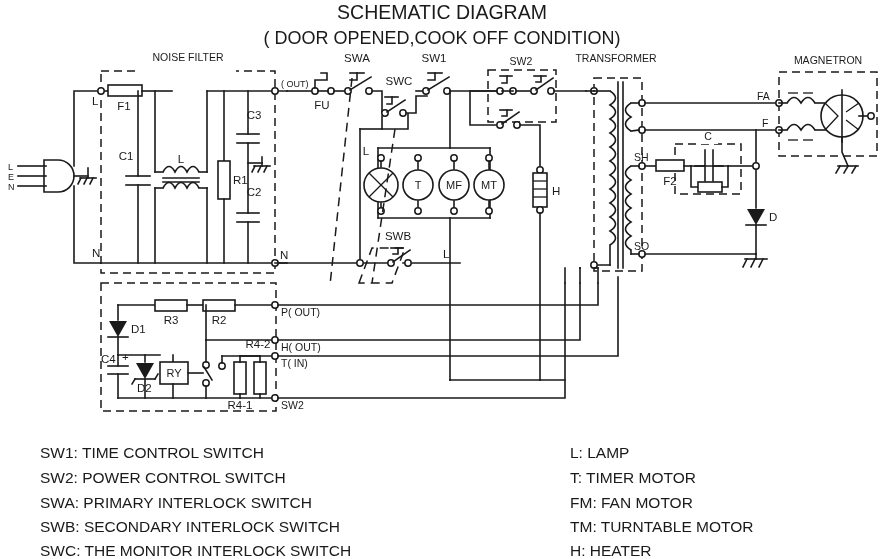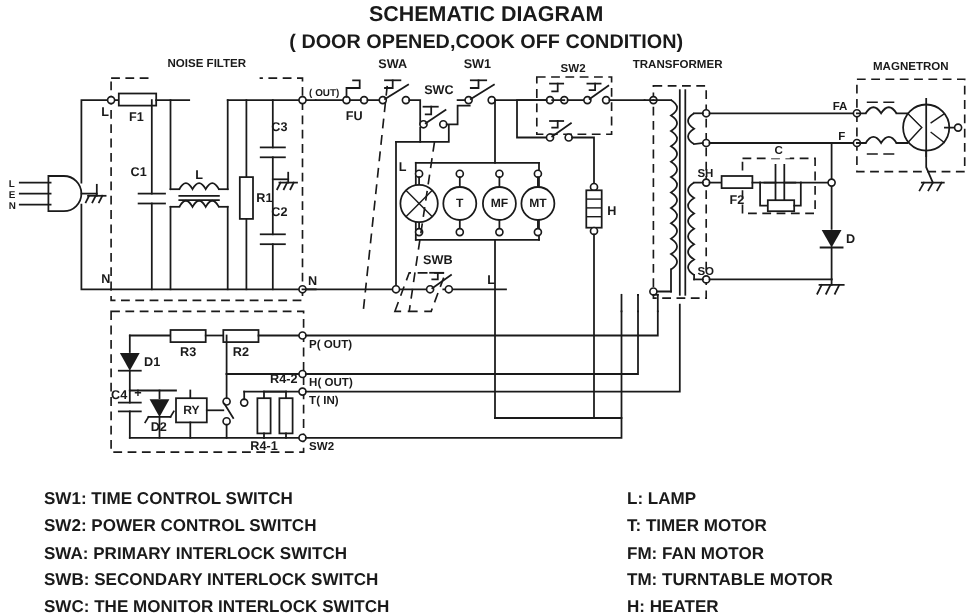--- a/index.html
+++ b/index.html
@@ -14,21 +14,20 @@
     position: relative;
     font-family: "Liberation Sans", sans-serif;
     color: #000000;
     overflow: hidden;
   }
   #root {
     position: absolute;
     left: 0; top: 0;
     width: 884px;
     height: 559px;
-    font-weight: bold;
   }
   svg#schematic {
     display: block;
     width: 884px;
     height: 559px;
   }
   .wire {
     stroke: #1a1a1a;
     stroke-width: 1.6;
     fill: none;

